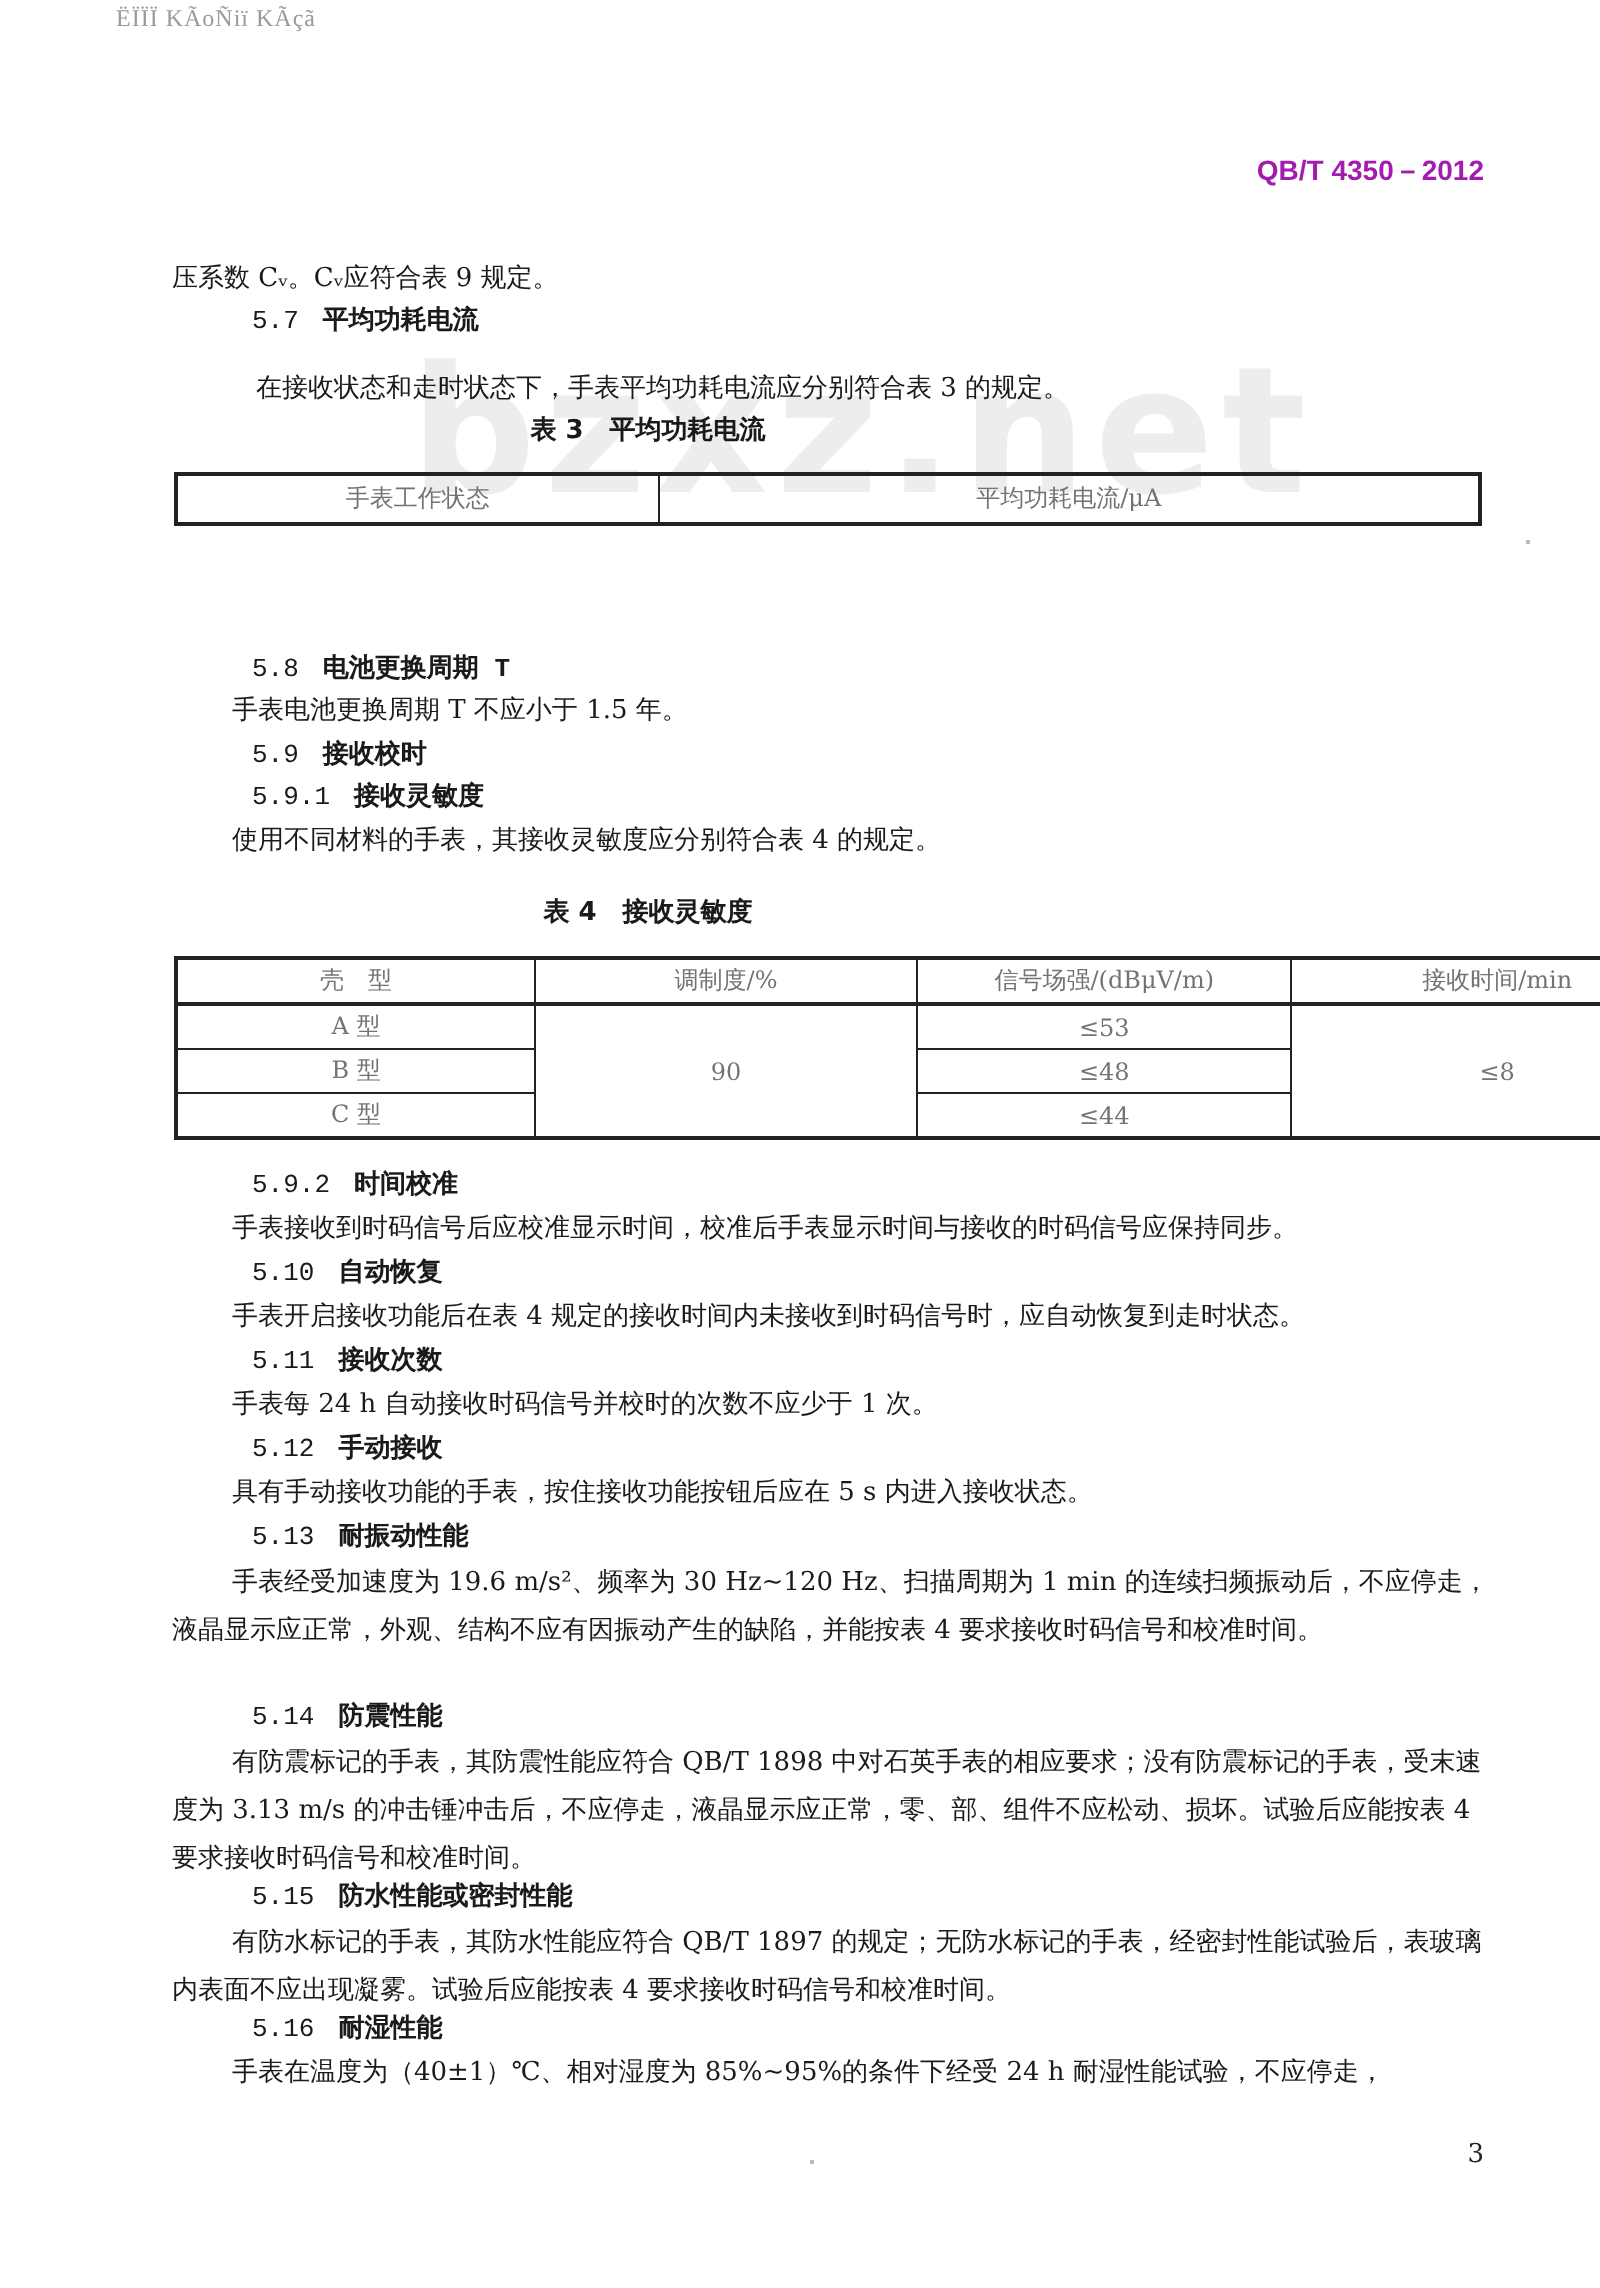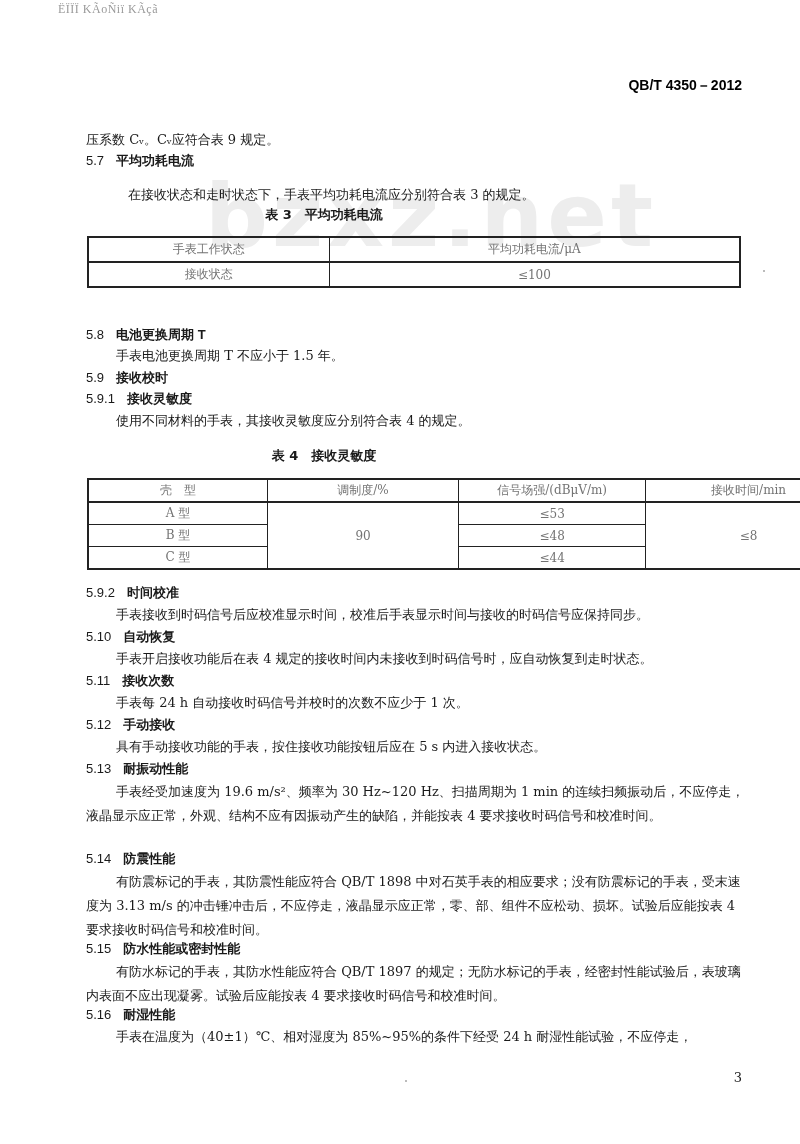--- a/index.html
+++ b/index.html
@@ -9,34 +9,34 @@
     color: #1a1a1a;
   }
   .artifact {
     position: absolute; left: 58px; top: 2px;
     font-family: "Liberation Serif", serif; font-size: 12px; color: #9a9a9a;
     letter-spacing: 0.5px;
   }
   .std-code {
     position: absolute; right: 58px; top: 77px;
     font-family: "Liberation Sans", sans-serif; font-weight: bold;
-    font-size: 14px; color: #000000;
+    font-size: 14px; color: #a21caf;
   }
   .watermark {
     position: absolute; left: 205px; top: 140px;
     font-family: "DejaVu Sans", sans-serif; font-weight: bold;
     font-size: 88px; color: #ededed; letter-spacing: 4px;
     line-height: 1; z-index: 0; user-select: none; margin-top: 32px;
   }
   .content { position: absolute; left: 0; top: 0; width: 800px; z-index: 1; }
   .line {
     position: absolute; font-size: 13px; line-height: 18px; white-space: nowrap;
   }
   .heading {
-    font-family: Liberation Sans, sans-serif; font-weight: bold; font-size: 13px;
+    font-family: Liberation Mono, monospace; font-weight: bold; font-size: 13px; margin-left: 40px;
   }
   .heading .num { display: inline-block; margin-right: 12px; font-weight: normal; }
   .para { left: 116px; }
   .para-full { left: 86px; width: 664px; white-space: normal; line-height: 24px; text-indent: 30px; }
   .caption {
     position: absolute; left: 0; width: 648px; text-align: center;
     font-family: "DejaVu Sans", sans-serif; font-weight: bold; font-size: 13px;
   }
   table.doc {
     position: absolute; border-collapse: collapse; font-size: 12px;
@@ -70,24 +70,20 @@
   </div>
   <div class="line para" style="top:186px;margin-left:12px;">在接收状态和走时状态下，手表平均功耗电流应分别符合表 3 的规定。</div>
 
   <div class="caption" style="top:206px;">表 3　平均功耗电流</div>
 
   <table class="doc table3">
     <tbody>
         <tr class="head">
       <td style="width:37%;">手表工作状态</td>
       <td>平均功耗电流/μA</td>
-    </tr>
-    <tr>
-      <td>接收状态</td>
-      <td>≤100</td>
     </tr>
   </tbody>
     </table>
 
   <div class="line heading" style="left:86px; top:326px;">
     <span class="num">5.8</span><span>电池更换周期 T</span>
   </div>
   <div class="line para" style="top:347px;">手表电池更换周期 T 不应小于 1.5 年。</div>
 
   <div class="line heading" style="left:86px; top:369px;">

